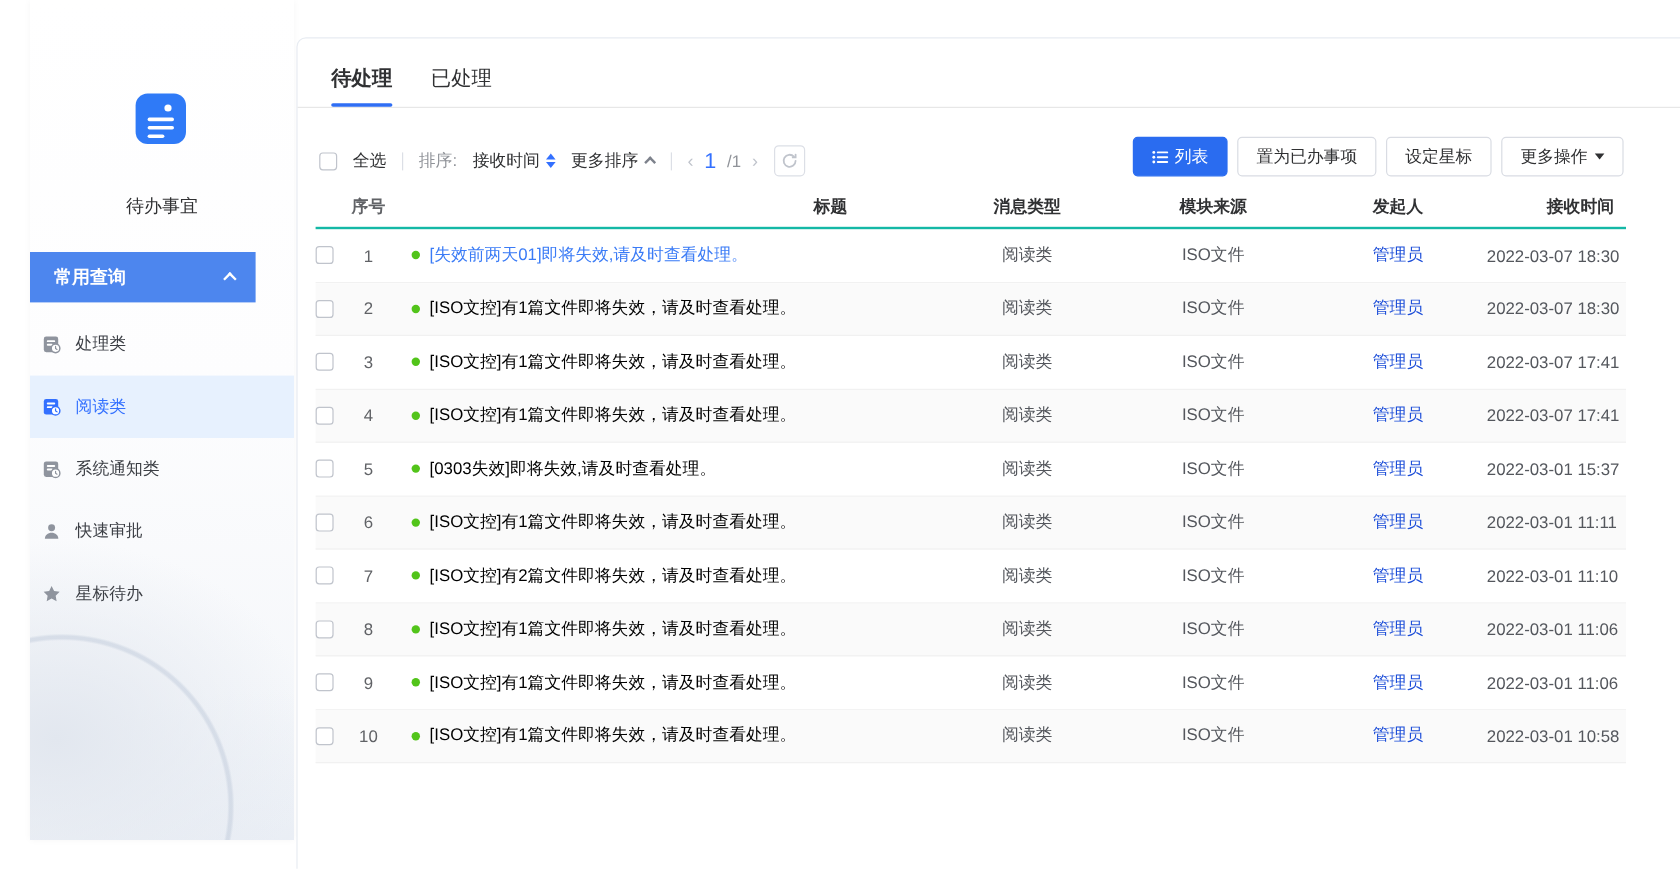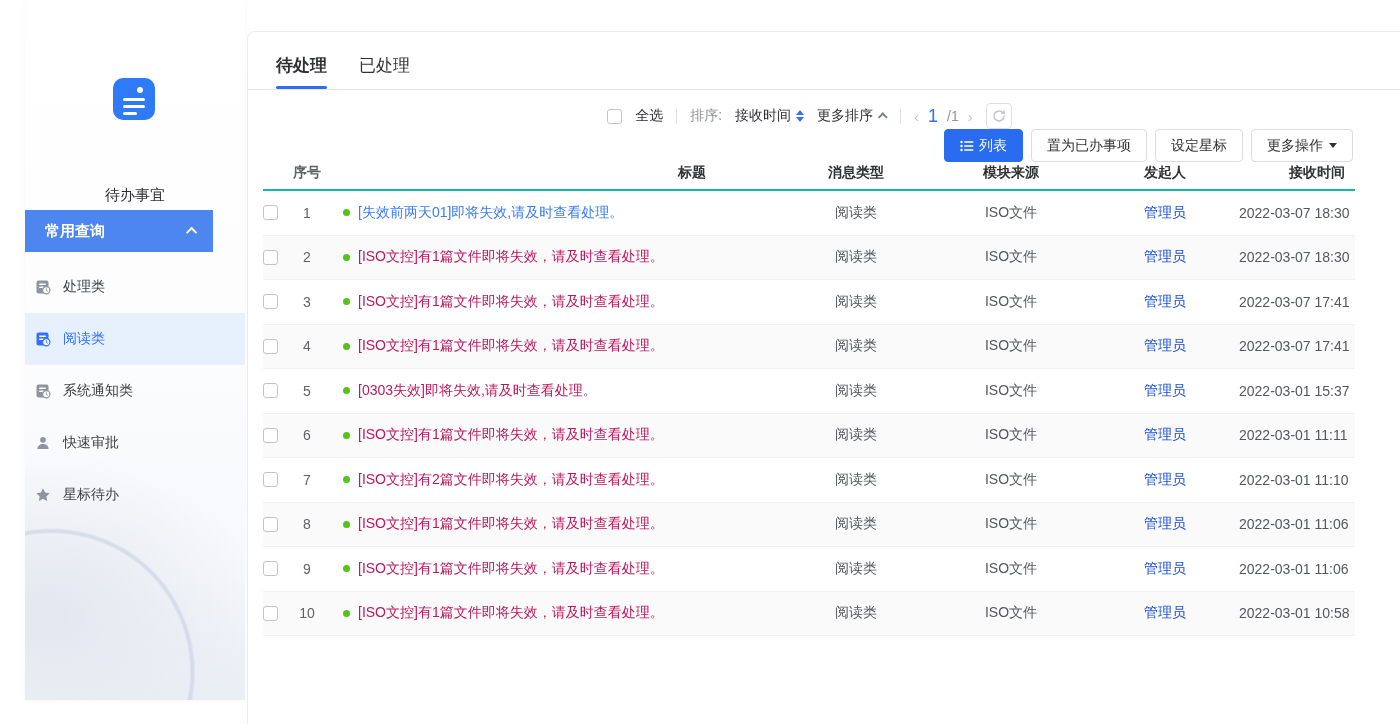--- a/index.html
+++ b/index.html
@@ -13,21 +13,21 @@
       radial-gradient(circle 210px at 12% 96%, rgba(188,199,216,0) 138px, rgba(188,199,216,.45) 140px, rgba(188,199,216,.45) 142px, rgba(188,199,216,0) 144px),
       radial-gradient(ellipse 300px 230px at 10% 88%, #e2e7ef 0%, rgba(226,231,239,0) 72%),
       radial-gradient(ellipse 420px 260px at 95% 108%, #e6ebf3 0%, rgba(230,235,243,0) 70%),
       linear-gradient(180deg,#ffffff 0%,#fdfdfe 45%,#f2f5f9 100%);
     box-shadow:0 0 6px rgba(0,0,0,.04); }
   .logo { position:absolute; left:88px; top:78px; width:42px; height:42px;
     border-radius:10px; background:#2f7af7; }
   .logo .dot { position:absolute; left:10px; top:9px; width:6px; height:6px; border-radius:50%; background:#fff; }
   .logo .bar { position:absolute; left:10px; height:3px; border-radius:2px; background:#fff; }
   .logo .b1 { top:20px; width:22px; } .logo .b2 { top:27px; width:22px; } .logo .b3 { top:34px; width:14px; }
-  .app-title { position:absolute; left:0; top:186px; width:100%; text-align:center;
+  .app-title { position:absolute; left:0; top:163px; width:100%; text-align:center;
     font-size:15px; color:#303133;font-family:Liberation Serif, serif; }
   .group-header { position:absolute; left:0; top:210px; width:188px; height:42px;
     background:#4d86ee; color:#fff; display:flex; align-items:center;
     padding:0 16px 0 20px; font-size:15px; font-weight:bold; cursor:pointer; }
   .chev { display:inline-block; width:8px; height:8px; border-left:2px solid currentColor;
     border-top:2px solid currentColor; transform:rotate(45deg) translateY(2px); }
   .group-header .chev { margin-left:auto; color:#fff; }
   .menu { position:absolute; left:0; top:261px; width:220px; }
   .menu-item { height:52px; display:flex; align-items:center; padding-left:10px;
     font-size:14px; color:#3c3f45; cursor:pointer; }
@@ -45,22 +45,22 @@
     height:3px; border-radius:2px; background:#2f6ef4; }
 
   .filter-row { position:relative; height:64px; border-bottom:1px solid #f0f0f0;
     display:flex; align-items:center; padding:0 48px 6px 21px; }
   .filter-tag { width:404px; height:37px; border:1px solid #d9d9d9; border-radius:4px;
     display:flex; align-items:center; padding:0 12px; font-size:14px; color:#303133; background:#fff; }
   .filter-tag .x { margin-left:auto; color:#b4b7bd; font-size:16px; cursor:pointer; }
   .clear-filters { margin-left:16px; color:#f56c6c; font-size:14px; cursor:pointer; }
   .expand-filters { margin-left:auto; color:#3370ff; font-size:14px; cursor:pointer; }
 
-  .toolbar { height:44px; margin-top:13px; display:flex; align-items:center;
-    padding:0 48px 0 18px; font-size:14px; color:#303133;flex-direction:column; }
+  .toolbar { height:44px; margin-top:13px; display:flex; align-items:flex-end;
+    padding:0 48px 0 18px; font-size:14px; color:#303133; }
   .tb-left { display:flex; align-items:center; gap:13px; }
   .checkbox { width:15px; height:15px; border:1px solid #c0c4cc; border-radius:3px;
     background:#fff; flex:0 0 15px; cursor:pointer; }
   .tb-divider { width:1px; height:15px; background:#dcdfe6; }
   .muted { color:#909399; }
   .sort-field { display:flex; align-items:center; gap:5px; cursor:pointer; }
   .sorter { display:inline-flex; flex-direction:column; gap:2px; }
   .sorter .up { width:0; height:0; border-left:4px solid transparent; border-right:4px solid transparent;
     border-bottom:5px solid #3370ff; }
   .sorter .down { width:0; height:0; border-left:4px solid transparent; border-right:4px solid transparent;
@@ -92,21 +92,21 @@
   .c-index { width:44px; text-align:center; color:#606266; }
   .c-title { flex:1 1 aupx; flex:1; display:flex; align-items:center; min-width:0; }
   .thead .c-title { justify-content:flex-end; padding-right:75px; }
   .c-type { width:150px; text-align:center; color:#54575d; }
   .c-source { width:160px; text-align:center; color:#54575d; }
   .c-sender { width:148px; text-align:center; color:#1d4ed8; }
   .c-time { width:116px; text-align:right; padding-right:10px; color:#54575d; white-space:nowrap; }
   .thead .c-type,.thead .c-source,.thead .c-sender { color:#303133; }
   .thead .c-time { color:#303133; }
   .dot { width:7px; height:7px; border-radius:50%; background:#52c41a; margin:0 8px 0 14px; flex:0 0 7px; }
-  .title-text { color:#be185d; white-space:nowrap; overflow:hidden; text-overflow:ellipsis; cursor:pointer; }
+  .title-text { color:#000000; white-space:nowrap; overflow:hidden; text-overflow:ellipsis; cursor:pointer; }
   .title-text.hl { color:#3a7bf6; }
 </style>
 </head>
 <body>
 
 <div class="stage">
 
   <aside class="sidebar">
     <div class="logo">
       <span class="dot"></span>

